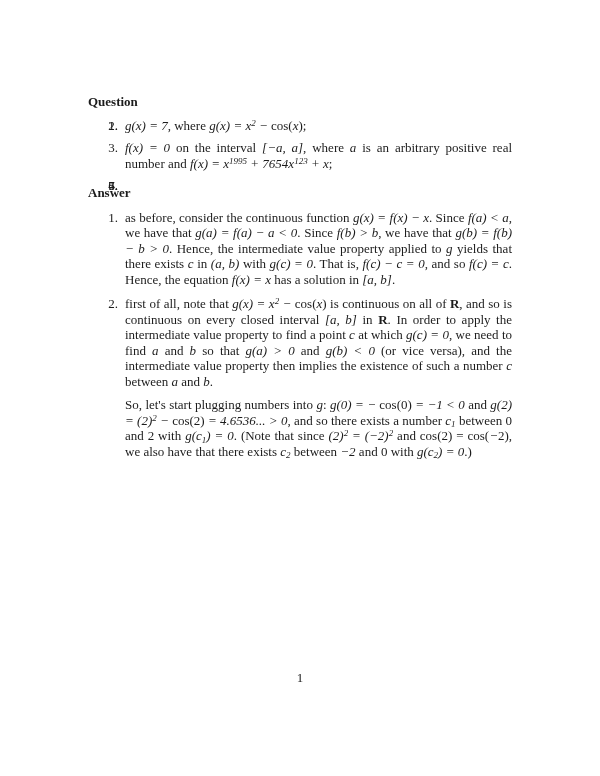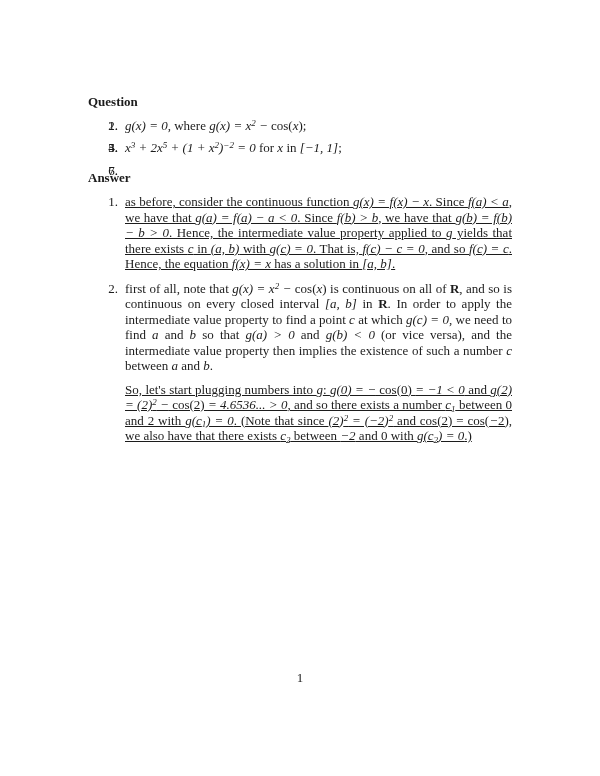--- a/index.html
+++ b/index.html
@@ -15,50 +15,50 @@
   }
   .doc { position: absolute; left: 88px; top: 94px; width: 424px; }
   .heading { font-weight: bold; }
   .intro { margin: 0; text-align: justify; }
   .qlist { margin-top: 8px; }
   .alist { margin-top: 9px; }
   .item { position: relative; padding-left: 37px; margin-bottom: 7px; text-align: justify; }
   .alist .item { margin-bottom: 9px; }
   .item .num { position: absolute; left: 0; top: 0; width: 30px; text-align: right; }
   .item p { margin: 0 0 8px; text-align: justify; }
-  .item p:last-child { margin-bottom: 0; text-decoration: underline; }
+  .item p:last-child { margin-bottom: 0; }
   .answer-heading { margin-top: 14px; }
   sup { font-size: 9px; line-height: 0; position: relative; vertical-align: baseline; top: -4px; }
   sub { font-size: 9px; line-height: 0; position: relative; vertical-align: baseline; top: 2.5px; }
   .pagenum { position: absolute; top: 670px; left: 0; width: 600px; text-align: center; }
 </style>
 </head>
 <body>
 
 <div class="doc">
 
   <div class="heading">Question</div>
 
   <div class="qlist">
     <div class="item">
       <span class="num">1.</span>
     </div>
     <div class="item">
       <span class="num">2.</span>
-      <span><i>g(x) = 0</i>, where <i>g(x) = x<sup>2</sup> −</i> cos(<i>x</i>);</span>
+      <span><i>g(x) = 7</i>, where <i>g(x) = x<sup>2</sup> −</i> cos(<i>x</i>);</span>
     </div>
     <div class="item">
       <span class="num">3.</span>
+      <span><i>f(x) = 0</i> on the interval <i>[−a, a]</i>, where <i>a</i> is an arbitrary positive real number and <i>f(x) = x<sup>1995</sup> + 7654x<sup>123</sup> + x</i>;</span>
     </div>
     <div class="item">
       <span class="num">4.</span>
     </div>
     <div class="item">
       <span class="num">5.</span>
-      <span><i>x<sup>3</sup> + 2x<sup>5</sup> + (1 + x<sup>2</sup>)<sup>−2</sup> = 0</i> for <i>x</i> in <i>[−1, 1]</i>;</span>
     </div>
     <div class="item">
       <span class="num">6.</span>
     </div>
     <div class="item">
       <span class="num">7.</span>
     </div>
   </div>
 
   <div class="heading answer-heading">Answer</div>

